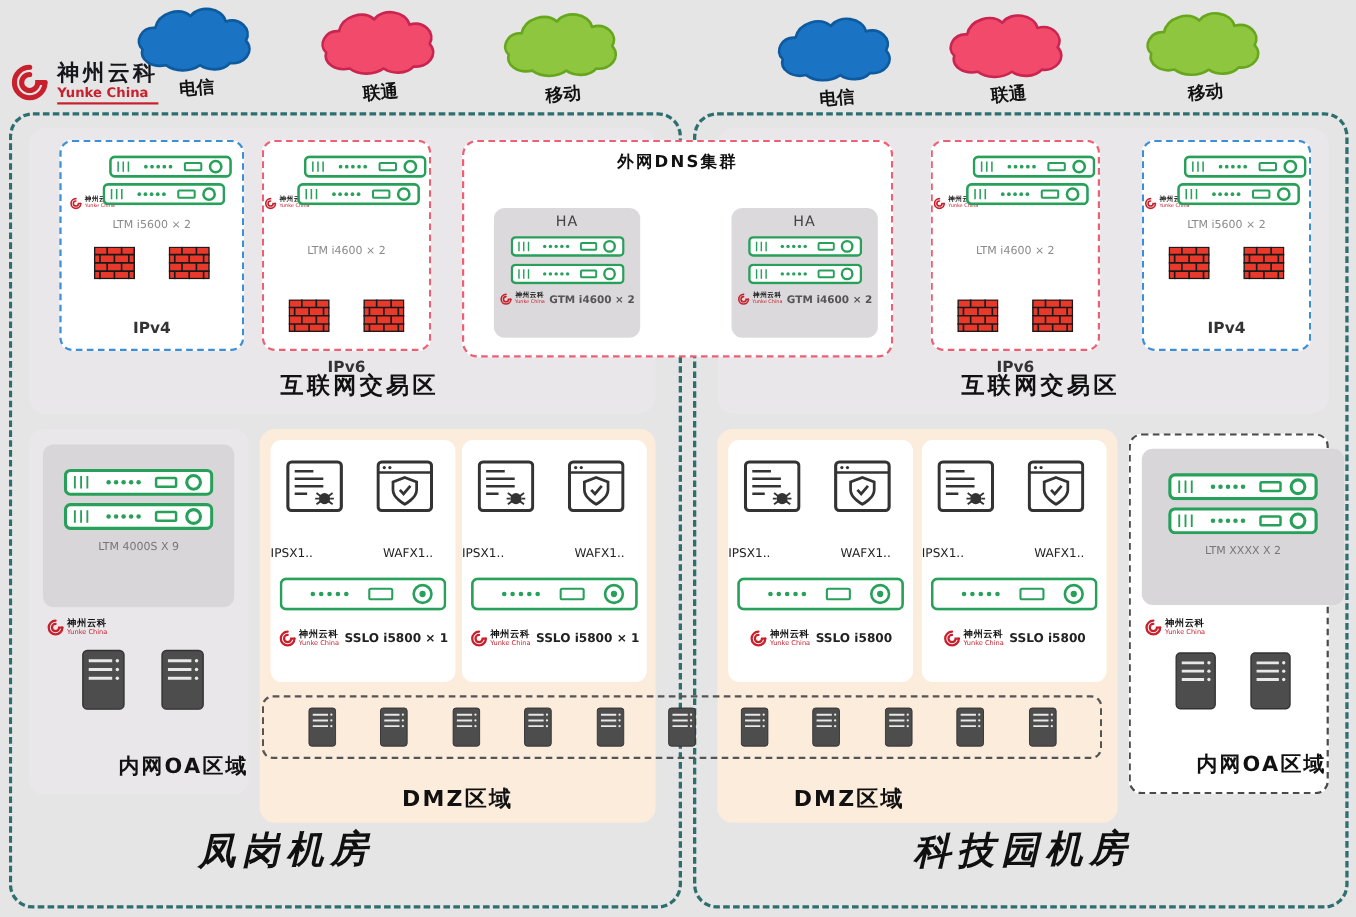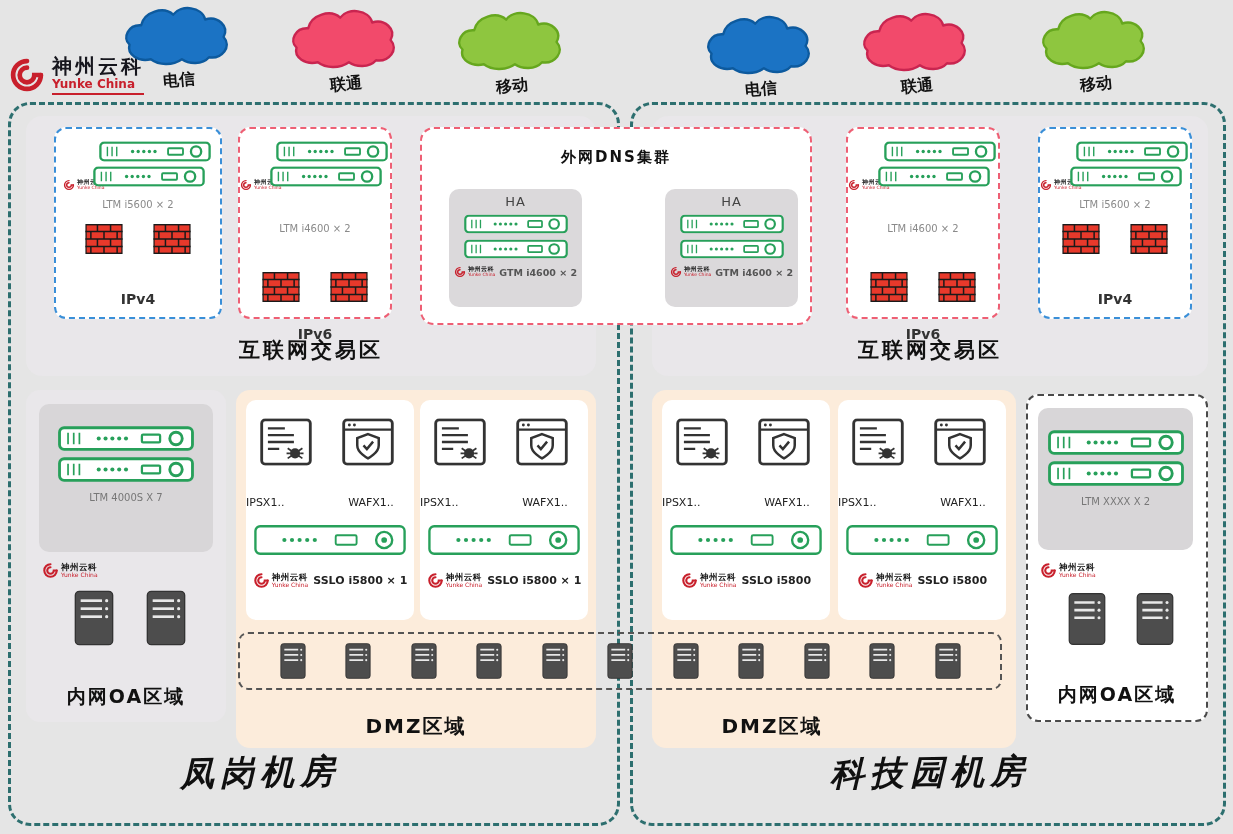--- a/index.html
+++ b/index.html
@@ -15,51 +15,51 @@
   .main-logo .en{font-size:12px;font-weight:700;color:#c8202c;border-bottom:2px solid #c8202c;padding-bottom:1px;}
   .cloud{width:118px;height:64px;}
   .isp-label{width:118px;text-align:center;font-size:16px;font-weight:700;color:#111;transform:rotate(-5deg);}
 
   
   .dc{border:3px dashed #2d6f6f;border-radius:22px;box-sizing:border-box;}
   .dc-name{font-size:34px;font-weight:700;font-style:italic;color:#101010;text-align:center;letter-spacing:6px;transform:rotate(-1deg);}
 
   
   .zone-gray{background:#e9e7ea;border-radius:16px;}
-  .iz-label{position:absolute;left:0;bottom:12px;width:100%;text-align:center;font-size:21px;font-weight:700;color:#111;letter-spacing:3px;}
+  .iz-label{position:absolute;left:16px;bottom:12px;width:100%;text-align:center;font-size:21px;font-weight:700;color:#111;letter-spacing:3px;}
 
   
   .edge-box{background:#fff;border-radius:12px;border:2px dashed;box-sizing:border-box;display:flex;flex-direction:column;align-items:center;padding-top:10px;}
   .edge-blue{border-color:#3a8fd8;}
   .edge-red{border-color:#ee5f74;gap:24px;}
   .ltm-stack{position:relative;width:150px;height:56px;flex:none;}
   .ltm-stack .a1{position:absolute;left:36px;top:2px;width:112px;height:21px;}
   .ltm-stack .a2{position:absolute;left:30px;top:27px;width:112px;height:21px;}
   .ltm-stack .mini-logo{position:absolute;left:0;bottom:4px;}
   .dev-label{font-size:10px;color:#8a8a8a;margin-top:4px;}
   .fw-row{display:flex;gap:30px;margin-top:14px;}
   .fw-row svg{width:38px;height:30px;}
   .ip-label{margin-top:auto;margin-bottom:10px;font-size:14px;font-weight:600;color:#333;}
 
   
   .dns-box{background:#fff;border:2px dashed #ee5f74;border-radius:14px;box-sizing:border-box;z-index:7;}
-  .dns-title{margin-top:19px;text-align:center;font-size:15px;font-weight:700;color:#111;letter-spacing:2px;}
-  .ha-box{position:absolute;background:#dbd9db;border-radius:10px;display:flex;flex-direction:column;align-items:center;}
+  .dns-title{margin-top:9px;text-align:center;font-size:15px;font-weight:700;color:#111;letter-spacing:2px;}
+  .ha-box{position:absolute;background:#dbd9db;border-radius:10px;display:flex;flex-direction:column;align-items:center;text-align:center;}
   .ha-label{font-size:13px;color:#444;margin-top:5px;letter-spacing:1px;}
   .ha-box .app{width:104px;height:20px;margin-top:5px;}
   .ha-foot{display:flex;align-items:center;gap:4px;margin-top:7px;}
   .ha-dev{font-size:9.5px;color:#555;font-weight:bold;}
 
   
   .oa-zone{background:#e9e7ea;border-radius:14px;}
   .oa-zone-dashed{background:#fff;border:2px dashed #4a4a4a;border-radius:12px;box-sizing:border-box;}
   .inner-gray{position:absolute;background:#d8d6d8;border-radius:10px;display:flex;flex-direction:column;align-items:center;padding-top:16px;box-sizing:border-box;}
   .inner-gray .app{width:140px;height:25px;margin-top:6px;}
   .inner-label{margin-top:10px;font-size:10px;color:#777;}
-  .zone-label{position:absolute;left:0;bottom:12px;width:100%;text-align:center;font-size:19px;font-weight:700;color:#111;letter-spacing:2px;}
+  .zone-label{position:absolute;left:0;bottom:12px;width:100%;text-align:right;font-size:19px;font-weight:700;color:#111;letter-spacing:2px;}
   .srv-lg{position:absolute;width:40px;height:56px;}
 
   
   .dmz{background:#fcecdb;border-radius:14px;}
   .dmz-label{position:absolute;bottom:8px;font-size:20px;font-weight:700;color:#111;letter-spacing:2px;text-align:center;}
   .dmz-group{position:absolute;background:#fff;border-radius:10px;}
   .gicon-ips{position:absolute;left:14px;top:18px;width:52px;height:48px;}
   .gicon-waf{position:absolute;left:96px;top:18px;width:52px;height:48px;}
   .glabel-ips{position:absolute;left:0;top:96px;width:82px;text-align:left;font-size:11px;color:#222;}
   .glabel-waf{position:absolute;left:82px;top:96px;width:86px;text-align:center;font-size:11px;color:#222;}
@@ -390,21 +390,21 @@
   </div>
 
   <div class="abs oa-zone" style="left:26px;top:390px;width:200px;height:332px;">
     <div class="inner-gray" style="left:13px;top:14px;width:174px;height:148px;">
       <svg class="app" viewBox="0 0 120 22">
           <use href="#sym-appliance"></use>
         </svg>
       <svg class="app" viewBox="0 0 120 22">
           <use href="#sym-appliance"></use>
         </svg>
-      <div class="inner-label">LTM 4000S X 7</div>
+      <div class="inner-label">LTM 4000S X 9</div>
     </div>
     <div class="mini-logo mini-logo-lg abs" style="left:16px;top:172px;">
       <svg viewBox="0 0 26 26">
           <use href="#sym-swirl"></use>
         </svg>
       <div class="t">
           <span class="cn">神州云科</span>
           <span class="en">Yunke China</span>
         </div>
     </div>
@@ -519,21 +519,21 @@
               <span class="en">Yunke China</span>
             </div>
         </div>
         <span class="txt">SSLO i5800</span>
       </div>
     </div>
     <div class="dmz-label" style="left:20px;width:200px;">DMZ区域</div>
   </div>
 
   <div class="abs oa-zone-dashed" style="left:1026px;top:394px;width:182px;height:328px;">
-    <div class="inner-gray" style="left:10px;top:12px;width:155px;height:142px;">
+    <div class="inner-gray" style="left:10px;top:12px;width:184px;height:142px;">
       <svg class="app" viewBox="0 0 120 22">
           <use href="#sym-appliance"></use>
         </svg>
       <svg class="app" viewBox="0 0 120 22">
           <use href="#sym-appliance"></use>
         </svg>
       <div class="inner-label">LTM XXXX X 2</div>
     </div>
     <div class="mini-logo mini-logo-lg abs" style="left:12px;top:166px;">
       <svg viewBox="0 0 26 26">

